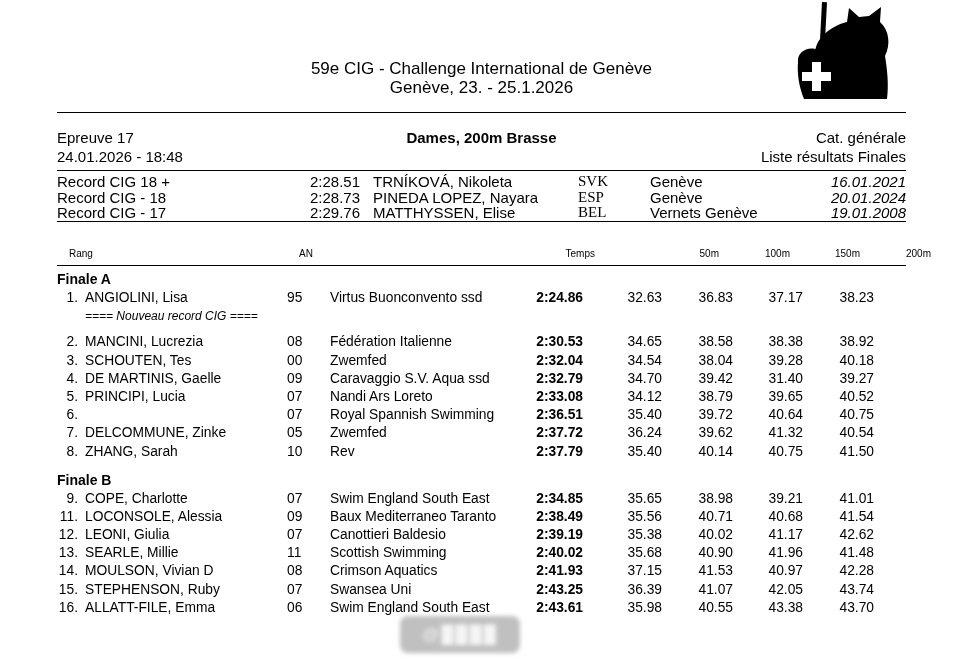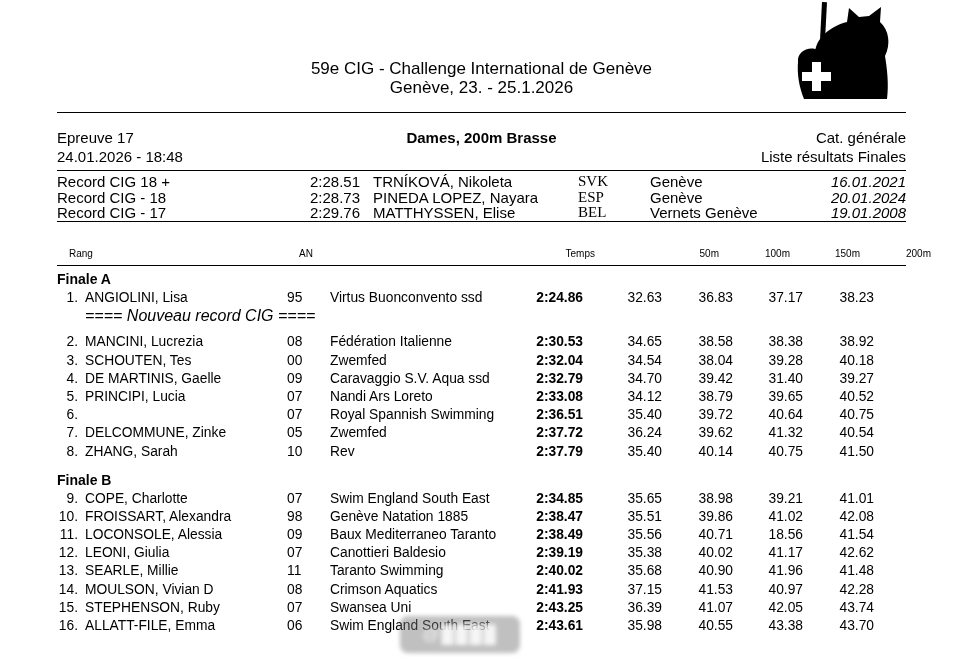--- a/index.html
+++ b/index.html
@@ -52,21 +52,21 @@
   .c-rank  { left: 0; width: 21px; text-align: right; }
   .c-name  { left: 28px; }
   .c-an    { left: 230px; }
   .c-club  { left: 273px; }
   .c-temps { left: 446px; width: 80px; text-align: right; font-weight: 700; }
   .c-s50   { left: 539px; width: 66px; text-align: right; }
   .c-s100  { left: 610px; width: 66px; text-align: right; }
   .c-s150  { left: 680px; width: 66px; text-align: right; }
   .c-s200  { left: 751px; width: 66px; text-align: right; }
 
-  .note { height: 18.2px; line-height: 18.2px; font-size: 16px; font-style: italic; padding-left: 28px; margin-bottom: 8px; }
+  .note { height: 18.2px; line-height: 18.2px; font-size: 12px; font-style: italic; padding-left: 28px; margin-bottom: 8px; }
 
   .watermark {
     position: absolute; left: 400px; top: 616px; width: 120px; height: 37px;
     background: rgba(115,115,115,0.45); border-radius: 8px;
     color: rgba(255,255,255,0.85); font-size: 17px; letter-spacing: 2px;
     display: flex; align-items: center; justify-content: center;
     filter: blur(2px); z-index: 5;
   }
 </style>
 </head>
@@ -251,61 +251,50 @@
     <span class="c-name">COPE, Charlotte</span>
     <span class="c-an">07</span>
     <span class="c-club">Swim England South East</span>
     <span class="c-temps">2:34.85</span>
     <span class="c-s50">35.65</span>
     <span class="c-s100">38.98</span>
     <span class="c-s150">39.21</span>
     <span class="c-s200">41.01</span>
   </div>
 
-  <div class="row">
-    <span class="c-rank">10.</span>
-    <span class="c-name">FROISSART, Alexandra</span>
-    <span class="c-an">98</span>
-    <span class="c-club">Genève Natation 1885</span>
-    <span class="c-temps">2:38.47</span>
-    <span class="c-s50">35.51</span>
-    <span class="c-s100">39.86</span>
-    <span class="c-s150">41.02</span>
-    <span class="c-s200">42.08</span>
-  </div>
 
   <div class="row">
     <span class="c-rank">11.</span>
     <span class="c-name">LOCONSOLE, Alessia</span>
     <span class="c-an">09</span>
     <span class="c-club">Baux Mediterraneo Taranto</span>
     <span class="c-temps">2:38.49</span>
     <span class="c-s50">35.56</span>
     <span class="c-s100">40.71</span>
-    <span class="c-s150">18.56</span>
+    <span class="c-s150">40.68</span>
     <span class="c-s200">41.54</span>
   </div>
 
   <div class="row">
     <span class="c-rank">12.</span>
     <span class="c-name">LEONI, Giulia</span>
     <span class="c-an">07</span>
     <span class="c-club">Canottieri Baldesio</span>
     <span class="c-temps">2:39.19</span>
     <span class="c-s50">35.38</span>
     <span class="c-s100">40.02</span>
     <span class="c-s150">41.17</span>
     <span class="c-s200">42.62</span>
   </div>
 
   <div class="row">
     <span class="c-rank">13.</span>
     <span class="c-name">SEARLE, Millie</span>
     <span class="c-an">11</span>
-    <span class="c-club">Taranto Swimming</span>
+    <span class="c-club">Scottish Swimming</span>
     <span class="c-temps">2:40.02</span>
     <span class="c-s50">35.68</span>
     <span class="c-s100">40.90</span>
     <span class="c-s150">41.96</span>
     <span class="c-s200">41.48</span>
   </div>
 
   <div class="row">
     <span class="c-rank">14.</span>
     <span class="c-name">MOULSON, Vivian D</span>

